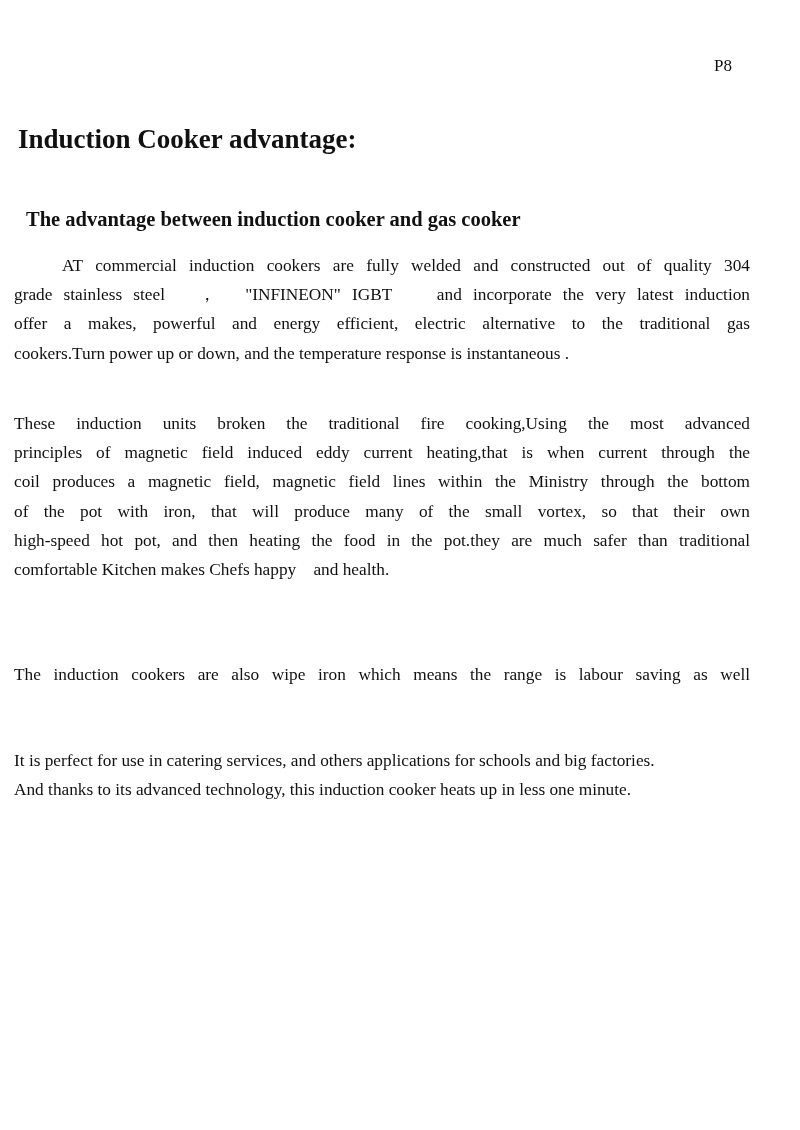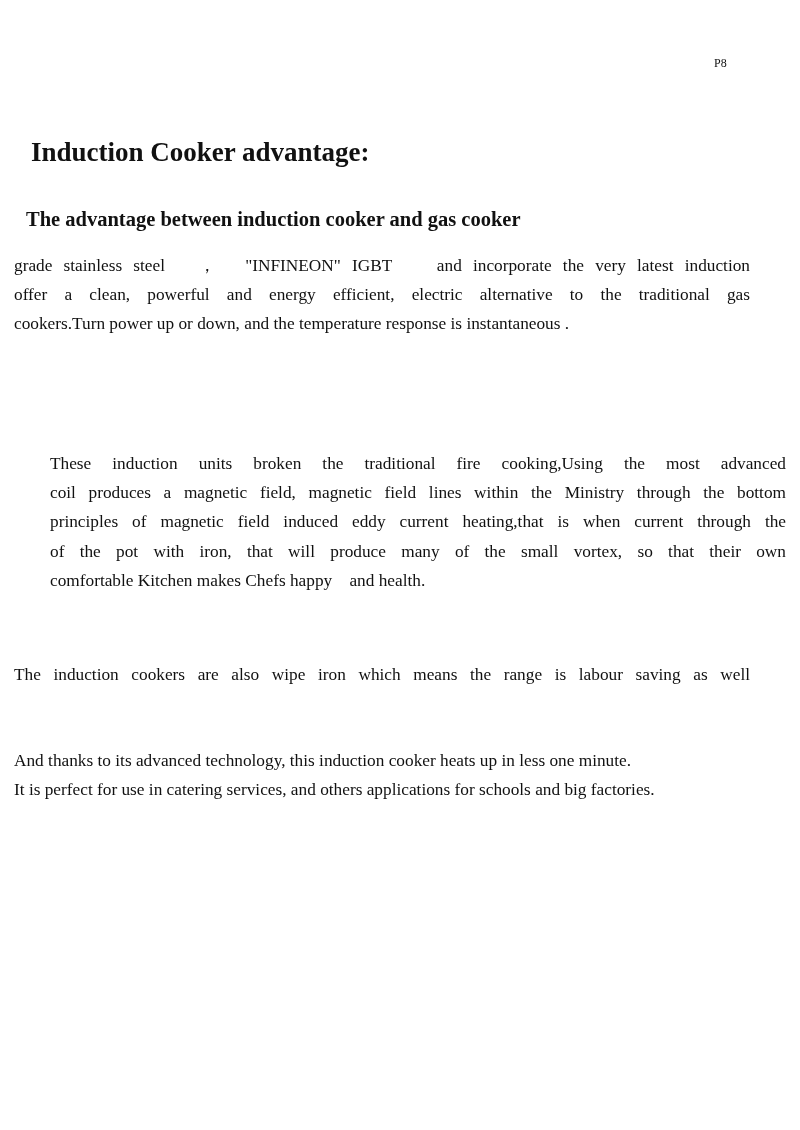--- a/index.html
+++ b/index.html
@@ -1,55 +1,57 @@
 <!DOCTYPE html>
 <html><head>
   <meta charset="utf-8">
   <style>
     html, body { margin: 0; padding: 0; background: #ffffff; }
     body { width: 800px; height: 1130px; position: relative; overflow: hidden;
            font-family: "Liberation Serif", "DejaVu Serif", serif; color: #111111; }
-    .page-num { position: absolute; top: 56px; left: 714px; font-size: 12px; }
-    .h1 { position: absolute; top: 120px; left: 14px; font-size: 27px; font-weight: bold; margin: 17px; white-space: nowrap; }
+    .page-num { position: absolute; top: 56px; left: 714px; font-size: 17px; }
+    .h1 { position: absolute; top: 120px; left: 14px; font-size: 27px; font-weight: bold; margin: 4px; white-space: nowrap; }
     .h2 { position: absolute; top: 196px; left: 14px; font-size: 20.5px; font-weight: bold; margin: 12px; white-space: nowrap; }
     .para { position: absolute; left: 14px; width: 736px; font-size: 17.3px; }
     .line { display: block; height: 29.2px; line-height: 29.2px; white-space: nowrap;
             text-align: justify; text-align-last: justify; }
     .line.last { text-align-last: left; }
     .line.indent { padding-left: 48px; }
     #p1 { top: 251px; }
-    #p2 { top: 449px; margin-left: 36px; }
+    #p2 { top: 409px; }
     #p3 { top: 660px; }
     #p4 { top: 746px; width: 760px; }
   </style>
 </head>
 <body>
 
 <div>
   <div class="page-num">P8</div>
 
   <h1 class="h1">Induction Cooker advantage:</h1>
 
   <h2 class="h2">The advantage between induction cooker and gas cooker</h2>
 
   <div class="para" id="p1">
+    <span class="line indent">AT commercial induction cookers are fully welded and constructed out of quality 304</span>
     <span class="line">grade stainless steel &nbsp; ，&nbsp; "INFINEON" IGBT &nbsp;&nbsp; and incorporate the very latest induction</span>
-    <span class="line">offer a clean, powerful and energy efficient, electric alternative to the traditional gas</span>
+    <span class="line">offer a makes, powerful and energy efficient, electric alternative to the traditional gas</span>
     <span class="line last">cookers.Turn power up or down, and the temperature response is instantaneous .</span>
   </div>
 
   <div class="para" id="p2">
     <span class="line">These induction units broken the traditional fire cooking,Using the most advanced</span>
+    <span class="line">principles of magnetic field induced eddy current heating,that is when current through the</span>
     <span class="line">coil produces a magnetic field, magnetic field lines within the Ministry through the bottom</span>
-    <span class="line">principles of magnetic field induced eddy current heating,that is when current through the</span>
     <span class="line">of the pot with iron, that will produce many of the small vortex, so that their own</span>
+    <span class="line">high-speed hot pot, and then heating the food in the pot.they are much safer than traditional</span>
     <span class="line last">comfortable Kitchen makes Chefs happy &nbsp;&nbsp; and health.</span>
   </div>
 
   <div class="para" id="p3">
     <span class="line">The induction cookers are also wipe iron which means the range is labour saving as well</span>
   </div>
 
   <div class="para" id="p4">
+    <span class="line last">It is perfect for use in catering services, and others applications for schools and big factories.</span>
     <span class="line last">And thanks to its advanced technology, this induction cooker heats up in less one minute.</span>
-    <span class="line last">It is perfect for use in catering services, and others applications for schools and big factories.</span>
   </div>
 </div>
 
 </body></html>

